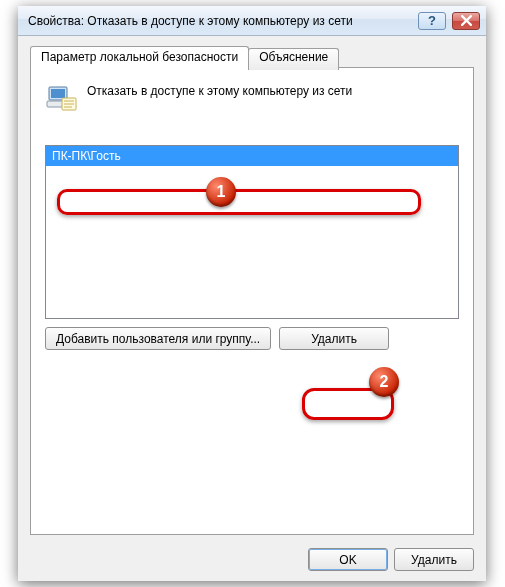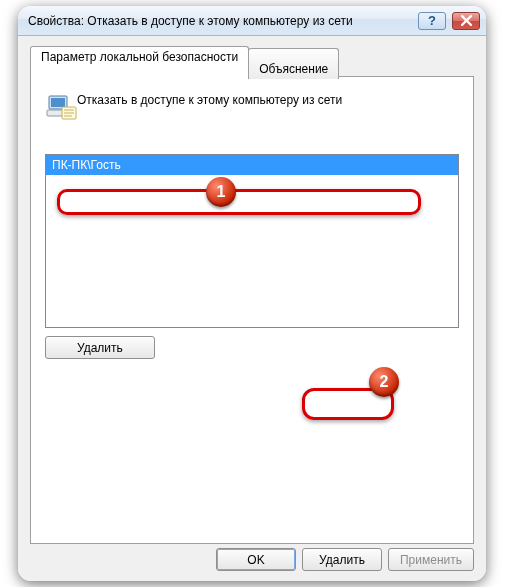--- a/index.html
+++ b/index.html
@@ -14,21 +14,21 @@
     position: relative;
     overflow: hidden;
   }
   
   .shadow-frame {
     position: absolute;
     left: 18px; top: 6px;
     width: 468px; height: 575px;
     background: #fff;
     box-shadow: 0 3px 14px rgba(0,0,0,0.55);
-    border-radius: 13px;
+    border-radius: 0;
     overflow: hidden;
   }
   
   .titlebar {
     height: 30px;
     background: linear-gradient(to bottom, #f4f8fe 0%, #e4ecf6 45%, #d5e3f2 46%, #dce9f7 100%);
     border-bottom: 1px solid #a8b6c7;
     display: flex;
     align-items: center;
     padding: 0 6px 0 10px;
@@ -66,33 +66,33 @@
     border-bottom:none;
     border-radius:3px 3px 0 0;
     padding:3px 10px 4px 10px;
     font-size:12px;
     margin-right:-1px;
     position:relative;
   }
   .tab.inactive {
     background: linear-gradient(to bottom,#fdfdfd,#ececec);
     top:2px;
-    padding-top:13px; padding-bottom:3px;
+    padding-top:1px; padding-bottom:3px;
   }
   .tab.active { top:0; z-index:3; }
   .tab-page {
     background:#fff;
     border:1px solid #9e9e9e;
     position:relative;
     height:468px;
     margin-top:-1px;
     padding:14px 14px 14px 14px;
   }
   
-  .policy-header { display:flex; align-items:flex-start; margin-bottom:28px; }
+  .policy-header { display:flex; align-items:flex-start; gap:10px; margin-bottom:28px; }
   .policy-icon svg { width:32px; height:32px; }
   .policy-title { padding-top:2px; font-size:12px; }
   
   .listbox {
     border:1px solid #828790;
     background:#fff;
     height:174px;
     overflow:auto;
   }
   .list-item {
@@ -197,36 +197,36 @@
         <div class="policy-title">Отказать в доступе к этому компьютеру из сети</div>
       </div>
 
       <div class="listbox">
         <div class="list-item selected">
           <span>ПК-ПК\Гость</span>
         </div>
       </div>
 
       <div class="btn-row">
+        <button class="win-btn">
+          <span>Добавить пользователя или группу...</span>
+        </button>
         <button class="win-btn small">
           <span>Удалить</span>
         </button>
       </div>
 
     </div>
 
     <div class="dlg-buttons">
       <button class="win-btn primary" style="min-width:80px">
         <span>OK</span>
       </button>
       <button class="win-btn" style="min-width:80px">
         <span>Удалить</span>
-      </button>
-      <button class="win-btn disabled" style="min-width:86px">
-        <span>Применить</span>
       </button>
     </div>
 
   </div>
 </div>
 
 <div class="callout callout1"></div>
 <div class="badge badge1">
   <span>1</span>
 </div>

